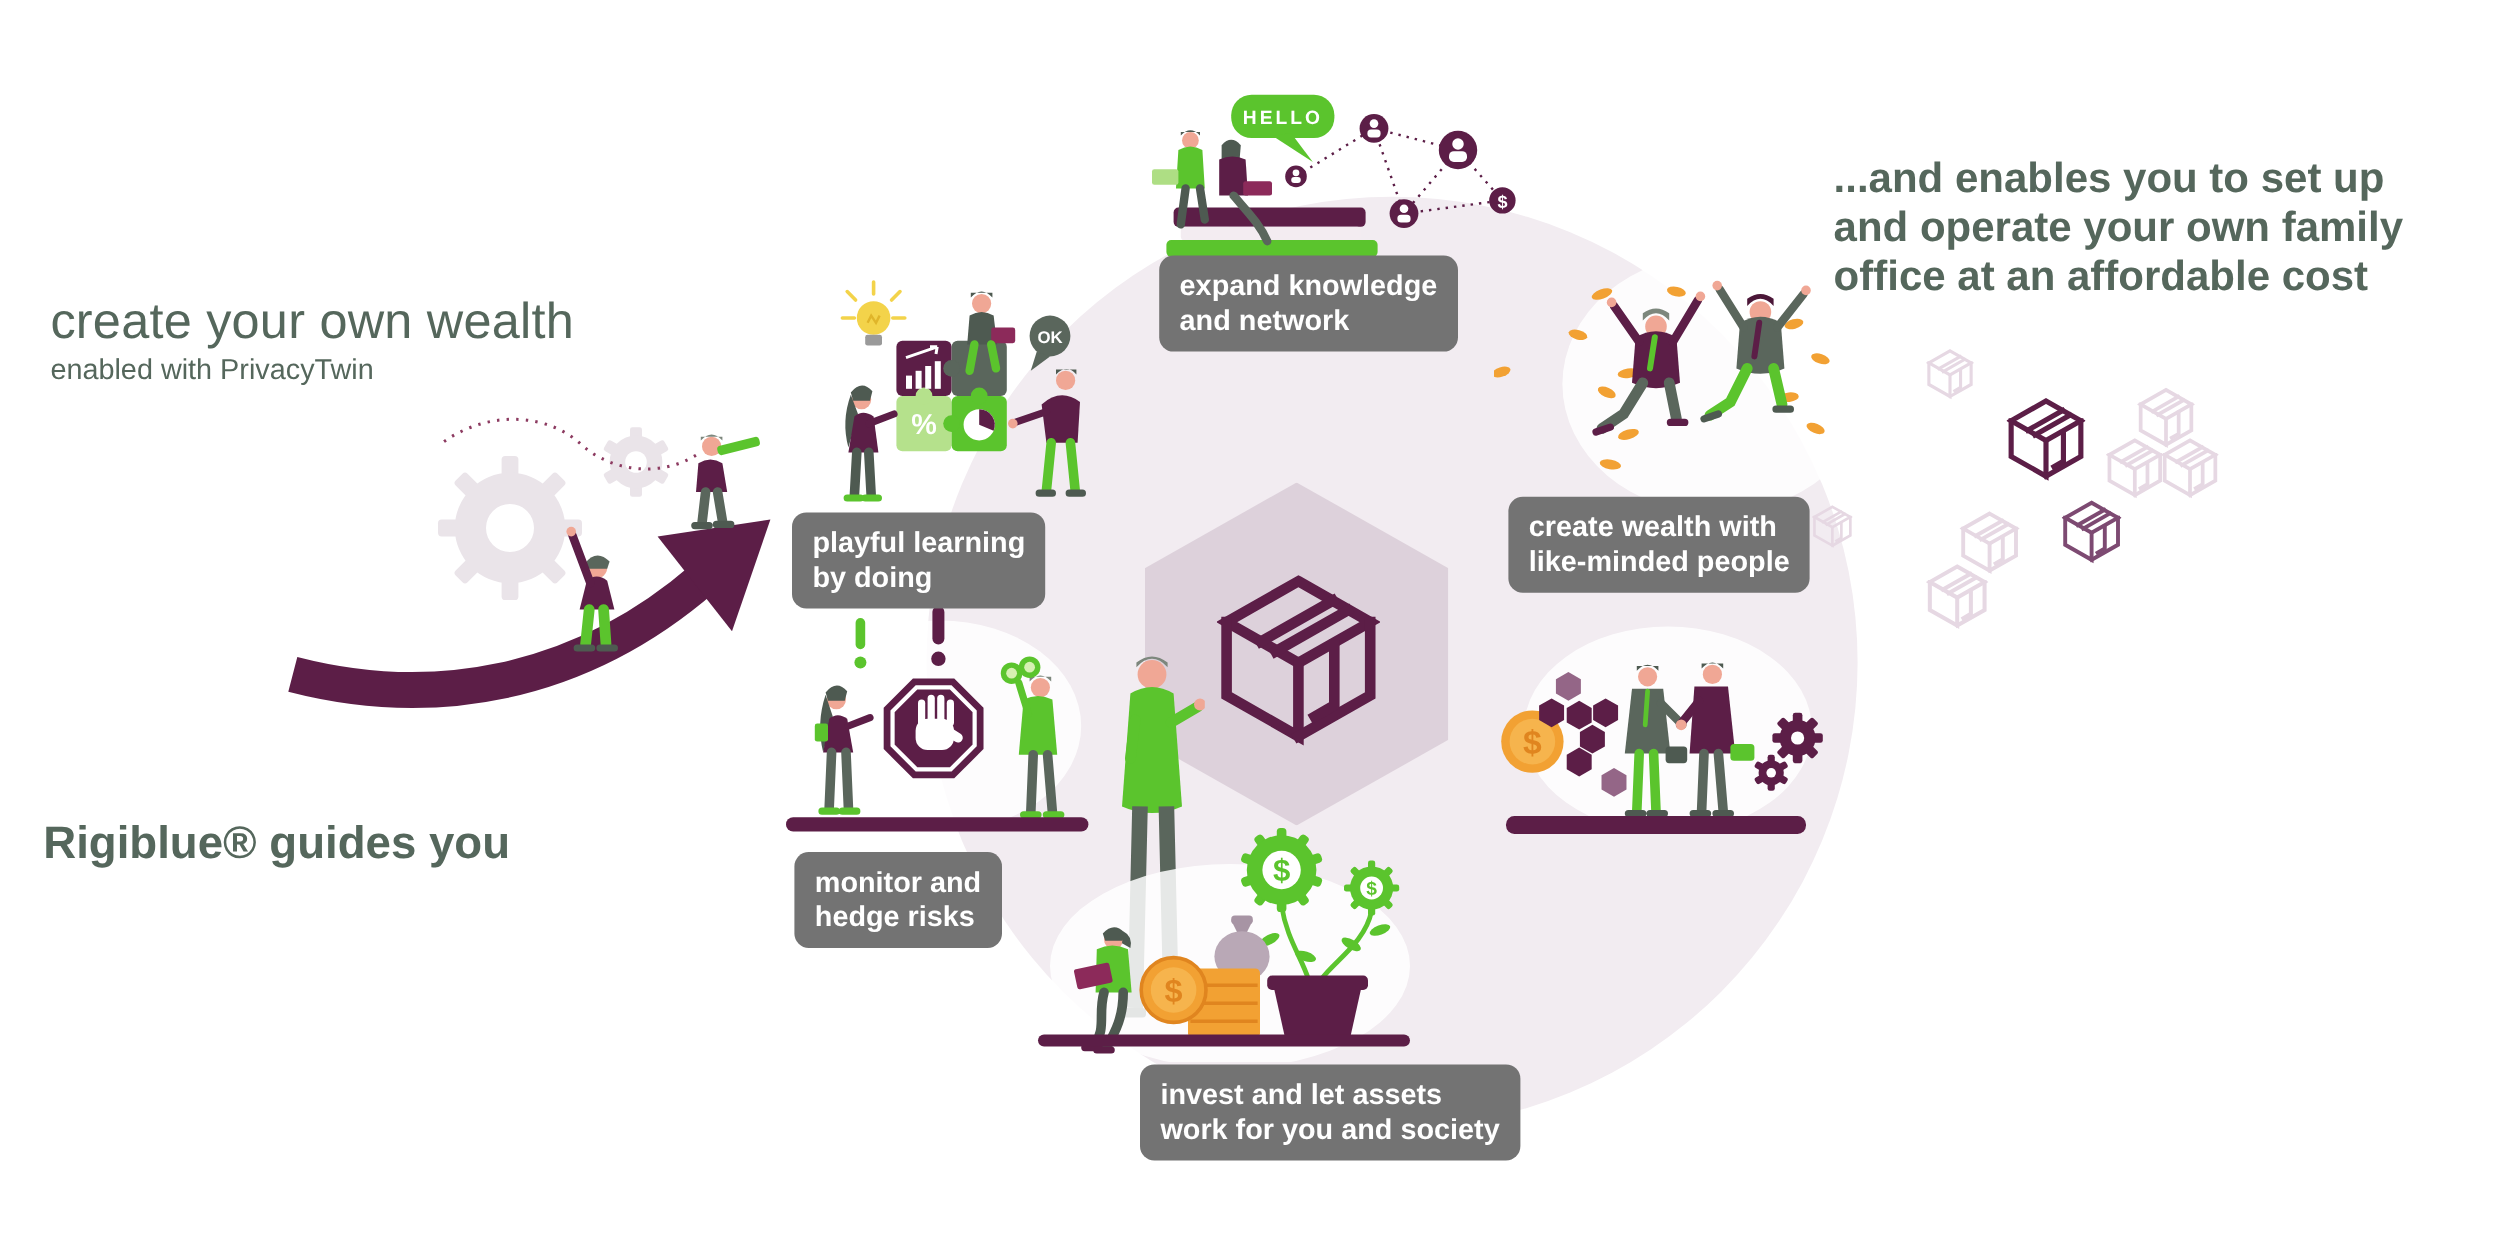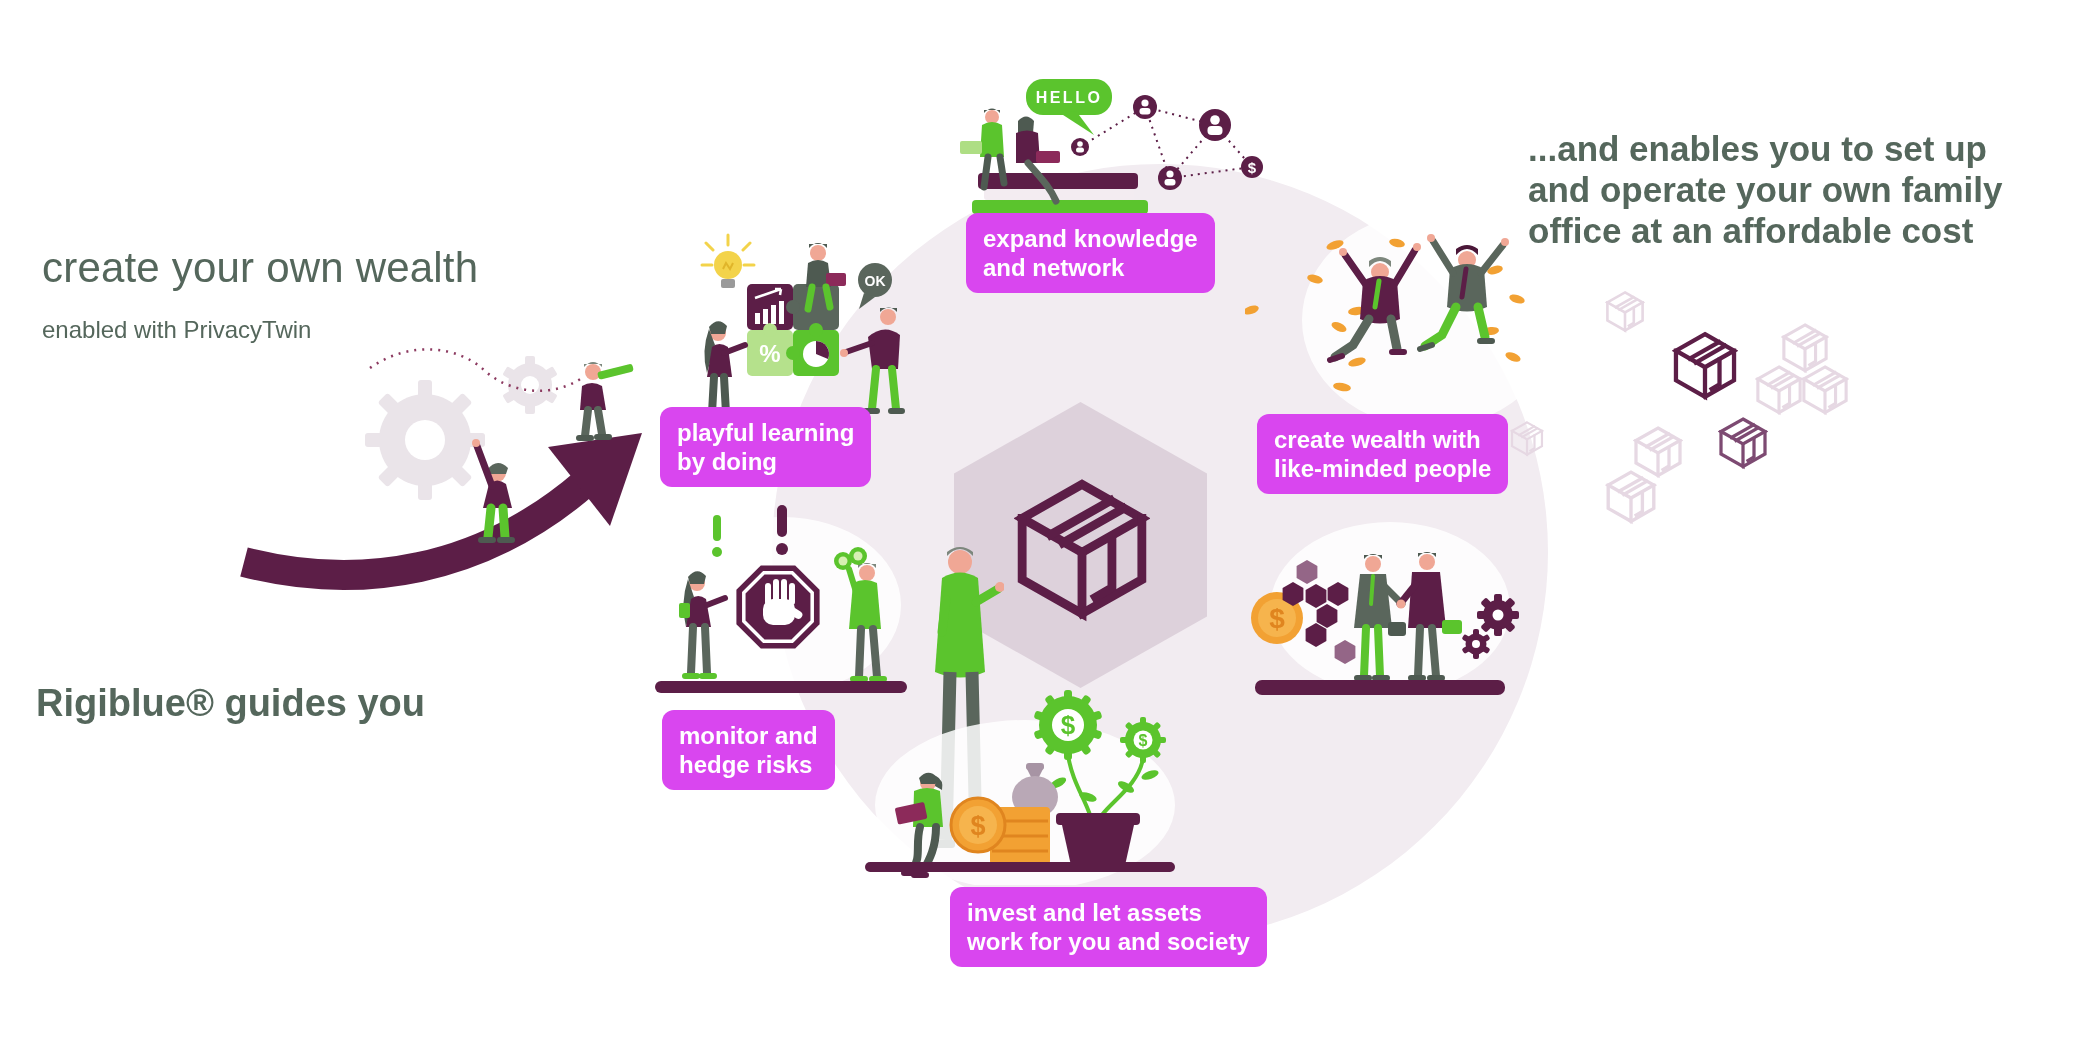--- a/index.html
+++ b/index.html
@@ -4,26 +4,26 @@
 <style>
   html,body{margin:0;padding:0;background:#fff;font-family:"Liberation Sans",sans-serif;}
   .canvas{position:relative;width:2100px;height:1050px;background:#fff;overflow:hidden;}
   
   .bg-circle{position:absolute;left:772px;top:164px;width:776px;height:776px;border-radius:50%;background:#f2ecf1;}
   .hexagon{position:absolute;left:954px;top:402px;width:253px;height:286px;background:#ddd1db;
            clip-path:polygon(50% 0%,100% 25%,100% 75%,50% 100%,0% 75%,0% 25%);}
   
   .headline{position:absolute;left:42px;top:244px;color:#55675c;}
   .headline-title{font-size:42px;font-weight:400;letter-spacing:.2px;}
-  .headline-subtitle{font-size:24px;font-weight:400;margin-top:24px;}
+  .headline-subtitle{font-size:24px;font-weight:400;margin-top:3px;}
   .note{position:absolute;color:#55675c;font-weight:700;margin-top:44px;}
   .right-note{left:1528px;top:84px;font-size:35px;line-height:41px;}
   .left-note{left:36px;top:638px;font-size:38px;line-height:43px;}
   
-  .badge{position:absolute;background:#d946ef;color:#fff;border-radius:12px;
+  .badge{position:absolute;background:#737373;color:#fff;border-radius:12px;
          padding:11px 17px;font-size:24px;font-weight:700;line-height:29px;white-space:nowrap;z-index:6;}
   .badge .bl{display:block;}
   .illus{position:absolute;z-index:4;}
   svg text{font-family:"Liberation Sans",sans-serif;}
 </style>
 </head>
 <body>
 
 <div class="canvas">
 
@@ -73,21 +73,21 @@
   </div>
 
   <div class="note left-note">
     <div>Rigiblue® guides you</div>
   </div>
 
   <div class="badge" style="left:966px;top:213px">
     <span class="bl">expand knowledge</span>
     <span class="bl">and network</span>
   </div>
-  <div class="badge" style="left:660px;top:407px">
+  <div class="badge" style="left:660px;top:427px">
     <span class="bl">playful learning</span>
     <span class="bl">by doing</span>
   </div>
   <div class="badge" style="left:1257px;top:414px">
     <span class="bl">create wealth with</span>
     <span class="bl">like-minded people</span>
   </div>
   <div class="badge" style="left:662px;top:710px">
     <span class="bl">monitor and</span>
     <span class="bl">hedge risks</span>

